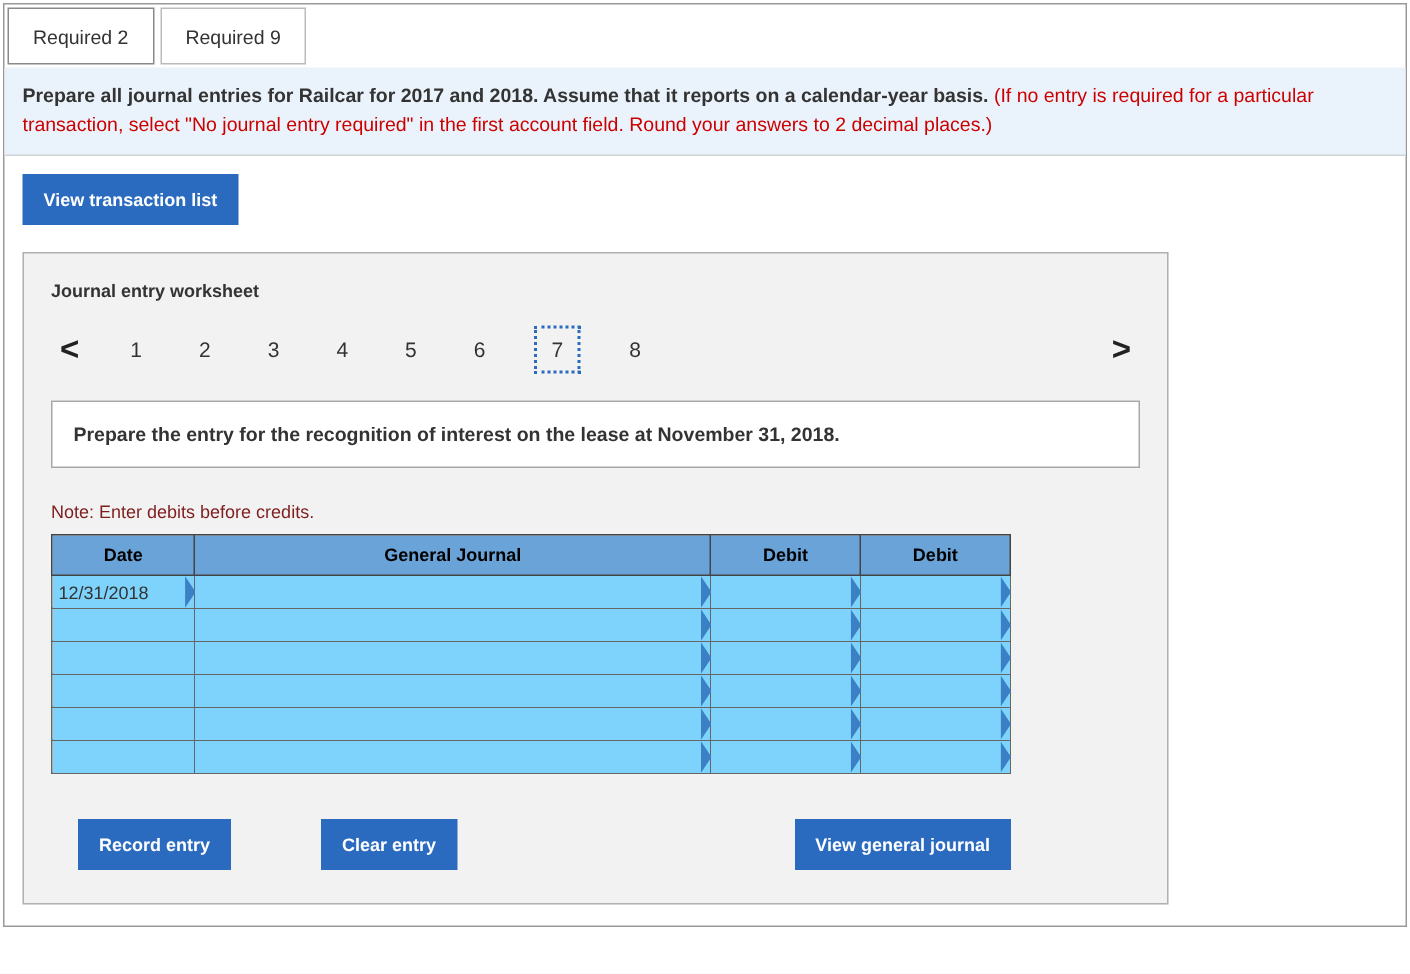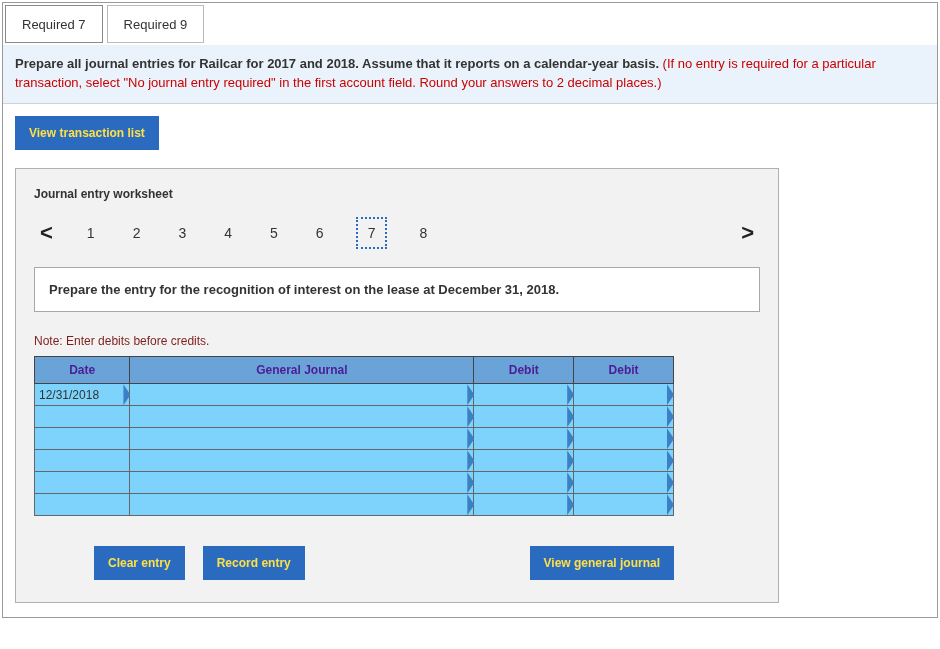--- a/index.html
+++ b/index.html
@@ -37,21 +37,21 @@
     padding: 10px 12px;
     font-size: 13px;
     line-height: 1.45;
     border-bottom: 1px solid #cfd3d6;
   }
   .instructions b { font-weight: bold; }
   .red { color: #c00; }
   .btn-primary {
     display: inline-block;
     background: #2a6bbf;
-    color: #fde047;
+    color: #ffffff;
     font-weight: bold;
     font-size: 12px;
     padding: 10px 14px;
     margin: 12px 0 8px 12px;
     cursor: pointer;
     border: none;
   }
   .worksheet-wrap {
     margin: 10px 12px 14px 12px;
     border: 1px solid #b0b0b0;
@@ -111,21 +111,21 @@
     color: #7f1d1d;
     font-size: 12px;
     margin-bottom: 8px;
   }
   table.journal {
     border-collapse: collapse;
     width: 640px;
   }
   table.journal th {
     background: #6aa3d8;
-    color: #4c1d95;
+    color: #000000;
     font-weight: bold;
     font-size: 12px;
     padding: 6px 4px;
     border: 1px solid #444;
     text-align: center;
   }
   table.journal td {
     background: #7dd3fc;
     border: 1px solid #666;
     height: 22px;
@@ -156,21 +156,21 @@
   .btn-row .spacer { flex: 1; }
   .btn-record { margin-left: 18px !important; }
   .btn-clear { margin-left: 60px !important; }
 </style>
 </head>
 <body>
 
 <div class="container">
 
   <div class="tabs-wrap">
-    <div class="tab">Required 7</div>
+    <div class="tab">Required 2</div>
     <div class="tab">Required 9</div>
   </div>
 
   <div class="instructions">
     <b><span>Prepare all journal entries for Railcar for 2017 and 2018. Assume that it reports on a calendar-year basis. </span></b><span class="red">(If no entry is required for a particular transaction, select "No journal entry required" in the first account field. Round your answers to 2 decimal places.)</span>
   </div>
 
   <button class="btn-primary">View transaction list</button>
 
   <div class="worksheet-wrap">
@@ -184,21 +184,21 @@
           <span class="page-num">3</span>
           <span class="page-num">4</span>
           <span class="page-num">5</span>
           <span class="page-num">6</span>
           <span class="page-num current">7</span>
           <span class="page-num">8</span>
         </div>
       <span class="pager-arrow">&gt;</span>
     </div>
 
-    <div class="entry-prompt">Prepare the entry for the recognition of interest on the lease at December 31, 2018.</div>
+    <div class="entry-prompt">Prepare the entry for the recognition of interest on the lease at November 31, 2018.</div>
 
     <div class="note-red">Note: Enter debits before credits.</div>
 
     <table class="journal">
       <thead>
         <tr>
           <th class="col-date">Date</th>
           <th class="col-gj">General Journal</th>
           <th class="col-debit">Debit</th>
           <th class="col-credit">Debit</th>
@@ -274,20 +274,20 @@
               <span class="dropdown-indicator"></span>
             </td>
             <td class="col-credit">
               <span class="dropdown-indicator"></span>
             </td>
           </tr>
         </tbody>
     </table>
 
     <div class="btn-row">
+      <button class="btn-primary btn-record">Record entry</button>
       <button class="btn-primary btn-clear">Clear entry</button>
-      <button class="btn-primary btn-record">Record entry</button>
       <span class="spacer"></span>
       <button class="btn-primary">View general journal</button>
     </div>
   </div>
 
 </div>
 
 </body></html>

